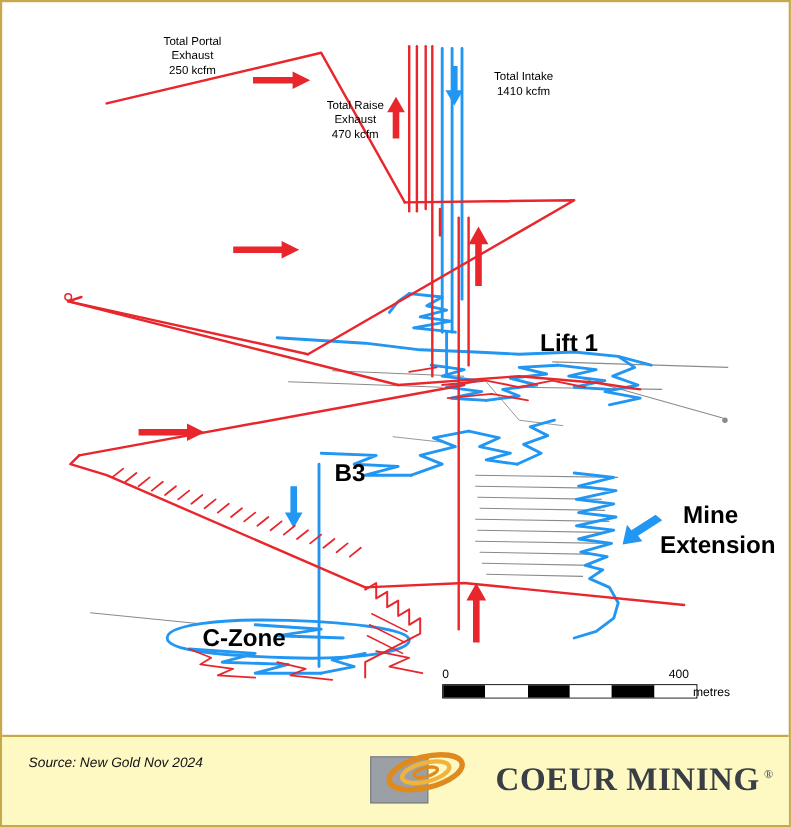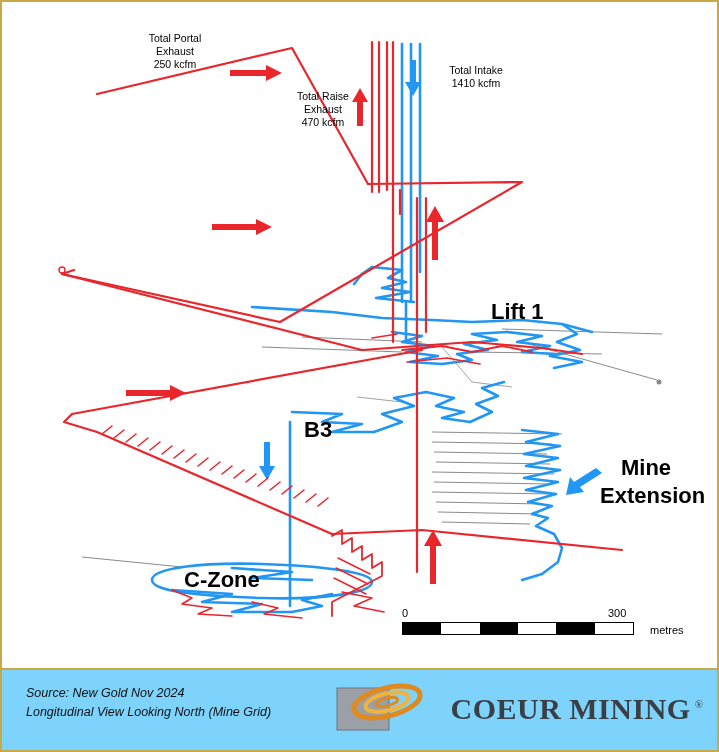--- a/index.html
+++ b/index.html
@@ -37,21 +37,21 @@
   .small{font-size:10.5px;}
   .bold-big{font-weight:bold;font-size:22px;}
 
   
   #footer{
     position:absolute;
     left:0;bottom:0;
     width:715px;height:82px;
     border-top:2px solid #c8a94a;
     box-sizing:border-box;
-    background:#7dd3fc;
+    background:#fef9c3;
   }
   #source-text{
     position:absolute;
     left:24px;top:14px;
     font-style:italic;
     font-size:12.5px;
     color:#111;
     line-height:1.55;
   }
   #brand{
@@ -231,38 +231,37 @@
 1410 kcfm</div>
 
     <div class="lbl bold-big" style="left:489px;top:296px;">Lift 1</div>
     <div class="lbl bold-big" style="left:302px;top:414px;">B3</div>
     <div class="lbl bold-big center" style="left:598px;top:452px;width:92px;">Mine
 Extension</div>
     <div class="lbl bold-big" style="left:182px;top:564px;">C-Zone</div>
 
     <div id="scalebar">
       <div class="scale-num" style="left:0px;top:-15px;">0</div>
-      <div class="scale-num" style="left:206px;top:-15px;">300</div>
+      <div class="scale-num" style="left:206px;top:-15px;">400</div>
       <div id="scale-ticks">
         <div></div>
           <div></div>
           <div></div>
           <div></div>
           <div></div>
           <div></div>
       </div>
-      <div class="scale-num" style="left:248px;top:2px;">metres</div>
+      <div class="scale-num" style="left:228px;top:2px;">metres</div>
     </div>
 
   </div>
 
   <div id="footer">
     <div id="source-text">
       <div>Source: New Gold Nov 2024</div>
-      <div>Longitudinal View Looking North (Mine Grid)</div>
     </div>
     <div id="brand">
       <svg width="105" height="62" viewBox="0 0 105 62">
         <rect x="2" y="10" width="52" height="42" fill="#9aa0a6"></rect>
         <rect x="2" y="10" width="52" height="42" fill="none" stroke="#6f757b" stroke-width="1"></rect>
         <ellipse cx="52" cy="24" rx="34" ry="14" fill="none" stroke="#e08a1e" stroke-width="5" transform="rotate(-14 52 24)"></ellipse>
         <ellipse cx="52" cy="24" rx="22" ry="8.5" fill="none" stroke="#f2b33d" stroke-width="4" transform="rotate(-14 52 24)"></ellipse>
         <ellipse cx="52" cy="24" rx="11" ry="4" fill="none" stroke="#e08a1e" stroke-width="3" transform="rotate(-14 52 24)"></ellipse>
       </svg>
       <div id="brand-name">COEUR MINING</div>

